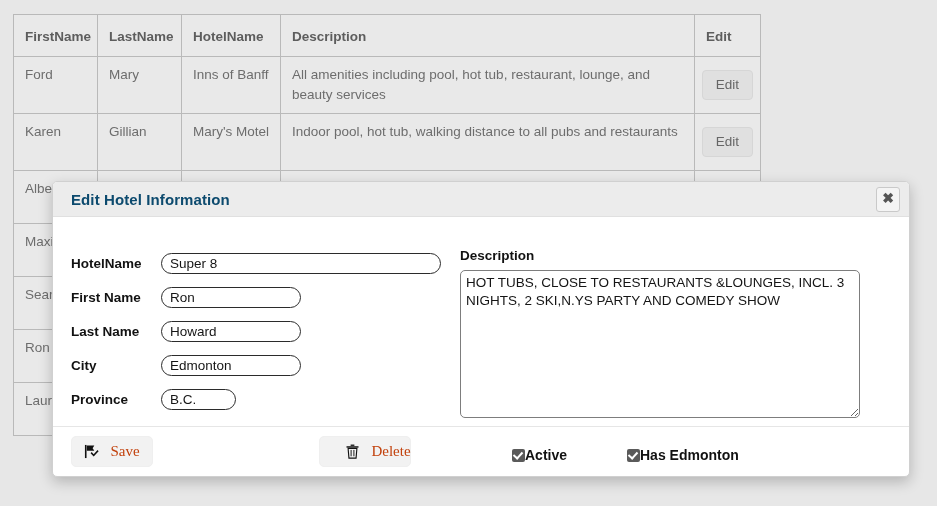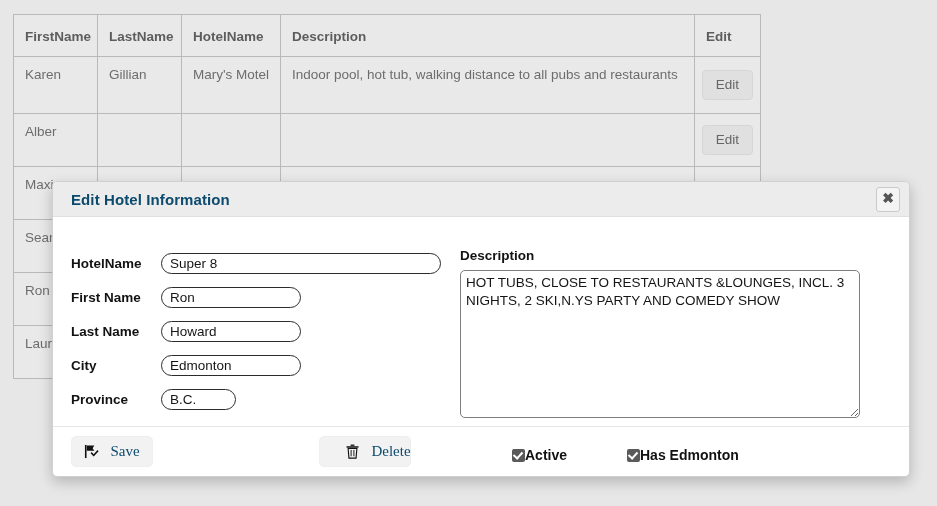--- a/index.html
+++ b/index.html
@@ -241,21 +241,21 @@
   }
   .footer-btn .btn-icon {
     display: inline-flex;
     align-items: center;
     margin-right: 11px;
     color: #111;
   }
   .footer-btn .btn-text {
     font-family: "Liberation Serif", serif;
     font-size: 15px;
-    color: #0c4a6e;
+    color: #c2410c;
   }
   #btn-save      { left: 18px;  width: 82px; }
   #btn-back      { left: 118px; width: 144px; }
   #btn-delete    { left: 266px; width: 92px; padding-left: 40px; }
 </style>
 </head>
 <body>
 
 <table id="hotel-table">
   <colgroup>
@@ -269,20 +269,29 @@
     <tr>
       <th>FirstName</th>
       <th>LastName</th>
       <th>HotelName</th>
       <th>Description</th>
       <th>Edit</th>
     </tr>
   </thead>
   <tbody>
     <tr class="row-tall">
+      <td>Ford</td>
+      <td>Mary</td>
+      <td>Inns of Banff</td>
+      <td>All amenities including pool, hot tub, restaurant, lounge, and beauty services</td>
+      <td class="cell-edit">
+        <span class="edit-btn">Edit</span>
+      </td>
+    </tr>
+    <tr class="row-tall">
       <td>Karen</td>
       <td>Gillian</td>
       <td>Mary's Motel</td>
       <td>Indoor pool, hot tub, walking distance to all pubs and restaurants</td>
       <td class="cell-edit">
         <span class="edit-btn">Edit</span>
       </td>
     </tr>
     <tr class="row-short">
       <td>Alber</td>

